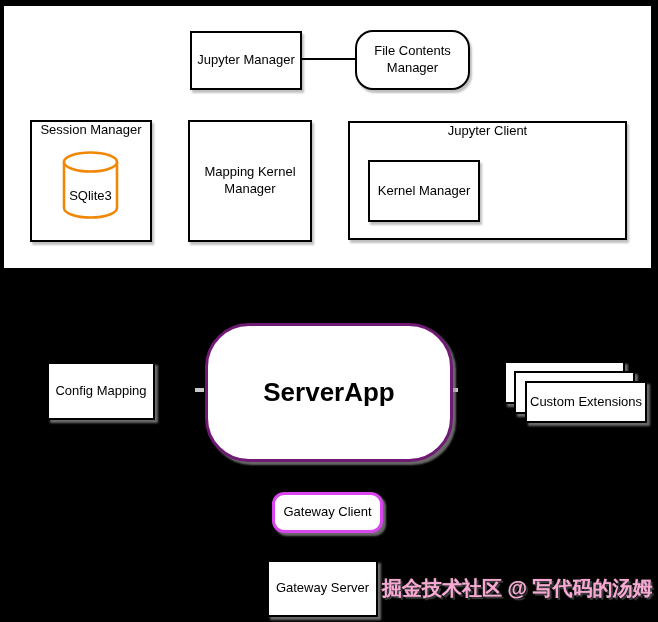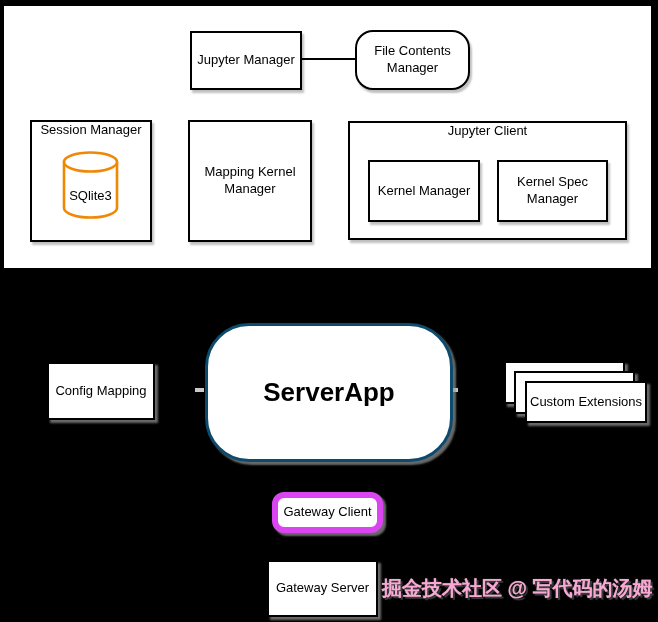--- a/index.html
+++ b/index.html
@@ -16,24 +16,24 @@
     font-size:13px;line-height:1.3;
   }
   .titled{
     flex-direction:column;justify-content:flex-start;
   }
   .shadow-top{ box-shadow:2px 3px 2px rgba(0,0,0,0.25); }
   .shadow-dark{ box-shadow:3px 3px 2px rgba(150,150,150,0.7); }
   .edge{ position:absolute;background:#000; }
   .nub{ position:absolute;background:#c9c9c9; }
   .serverapp{
-    border:3px solid #0c4a6e;border-radius:44px;font-size:26px;font-weight:bold;
+    border:3px solid #701a75;border-radius:44px;font-size:26px;font-weight:bold;
   }
   .gateway-client{
-    border:6px solid #d946ef;border-radius:12px;
+    border:3px solid #d946ef;border-radius:12px;
   }
   .cyl{ position:absolute; }
   .cyl-label{
     position:absolute;text-align:center;font-size:13px;
   }
   .watermark{
     position:absolute;font-size:20px;font-weight:bold;color:#f9a8d4;white-space:nowrap;
     text-shadow:2px 2px 1px #3f3f3f, 0 0 1px #8a8a8a;
   }
 </style>
@@ -79,23 +79,20 @@
   </div>
 
   <div class="node titled shadow-top" style="left:348px;top:121px;width:279px;height:119px;">
     <span>Jupyter Client</span>
   </div>
 
   <div class="node shadow-top" style="left:368px;top:160px;width:112px;height:62px;white-space:nowrap;">
     <span>Kernel Manager</span>
   </div>
 
-  <div class="node shadow-top" style="left:497px;top:160px;width:111px;height:62px;padding:0 14px;">
-    <span>Kernel Spec Manager</span>
-  </div>
 
   <div class="node shadow-dark" style="left:47px;top:362px;width:108px;height:58px;white-space:nowrap;">
     <span>Config Mapping</span>
   </div>
 
   <div class="node serverapp shadow-dark" style="left:205px;top:323px;width:248px;height:139px;">
     <span>ServerApp</span>
   </div>
 
   <div class="node shadow-dark" style="left:504px;top:361px;width:121px;height:43px;"></div>

